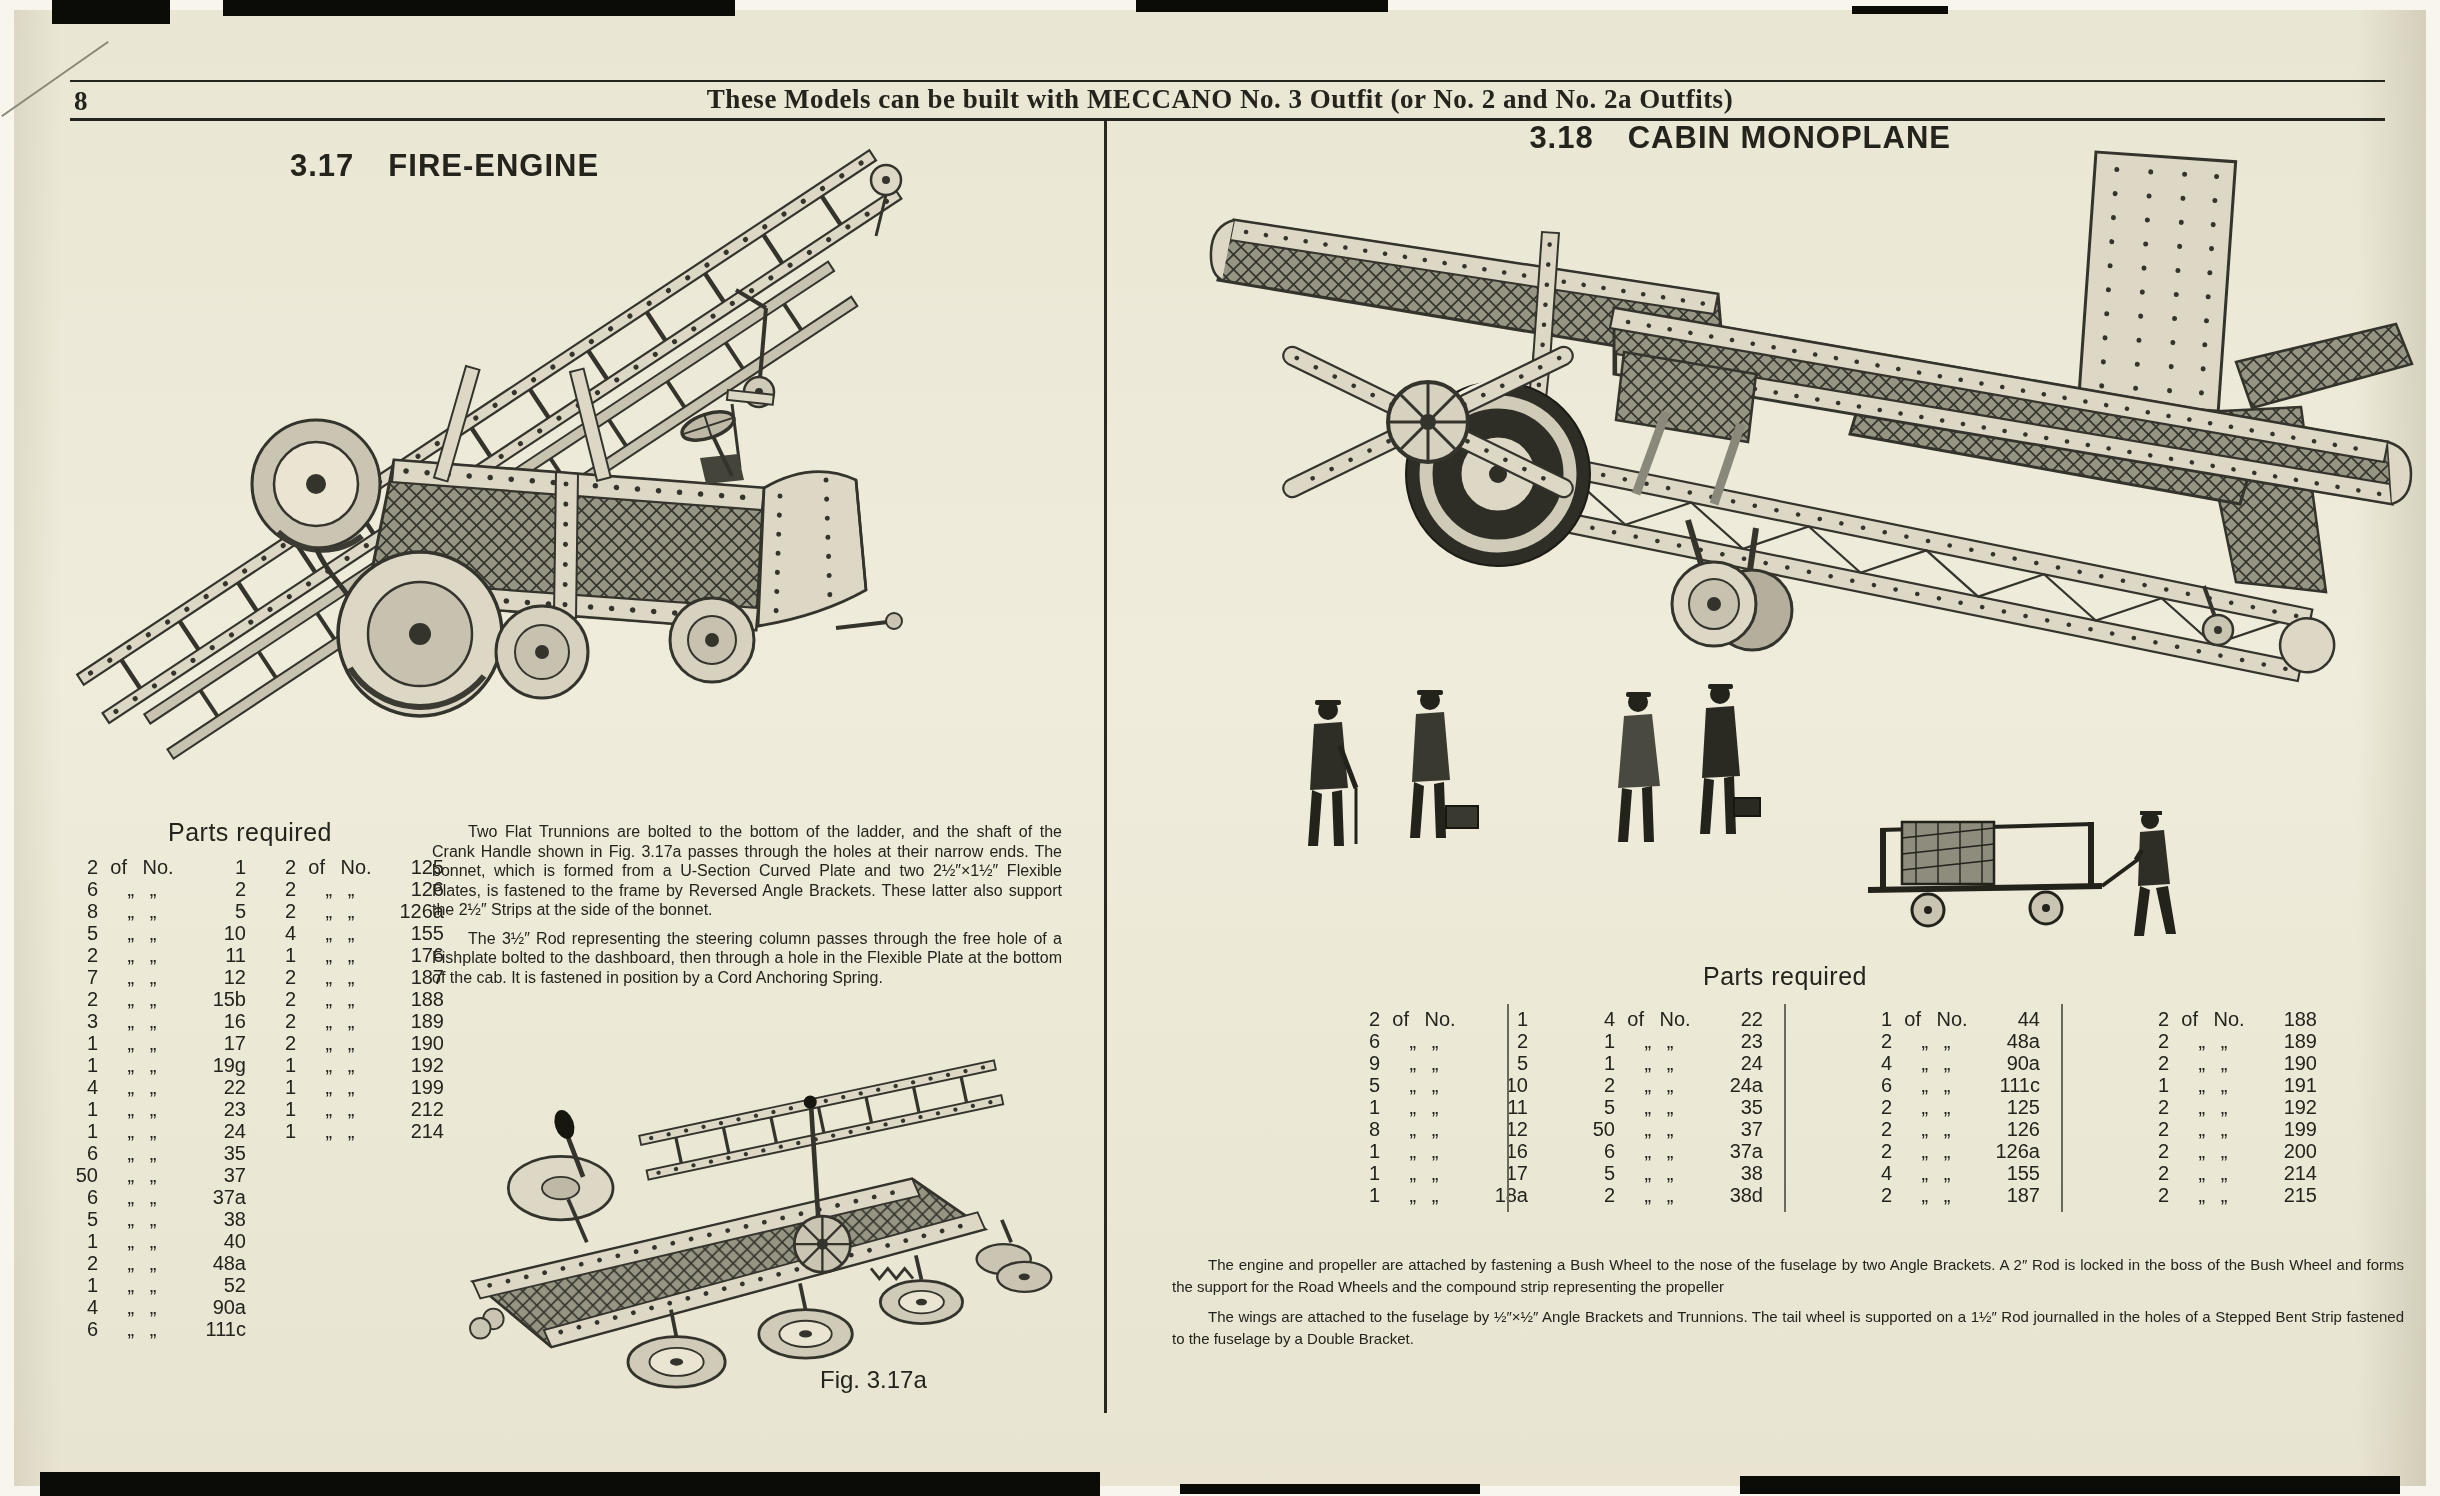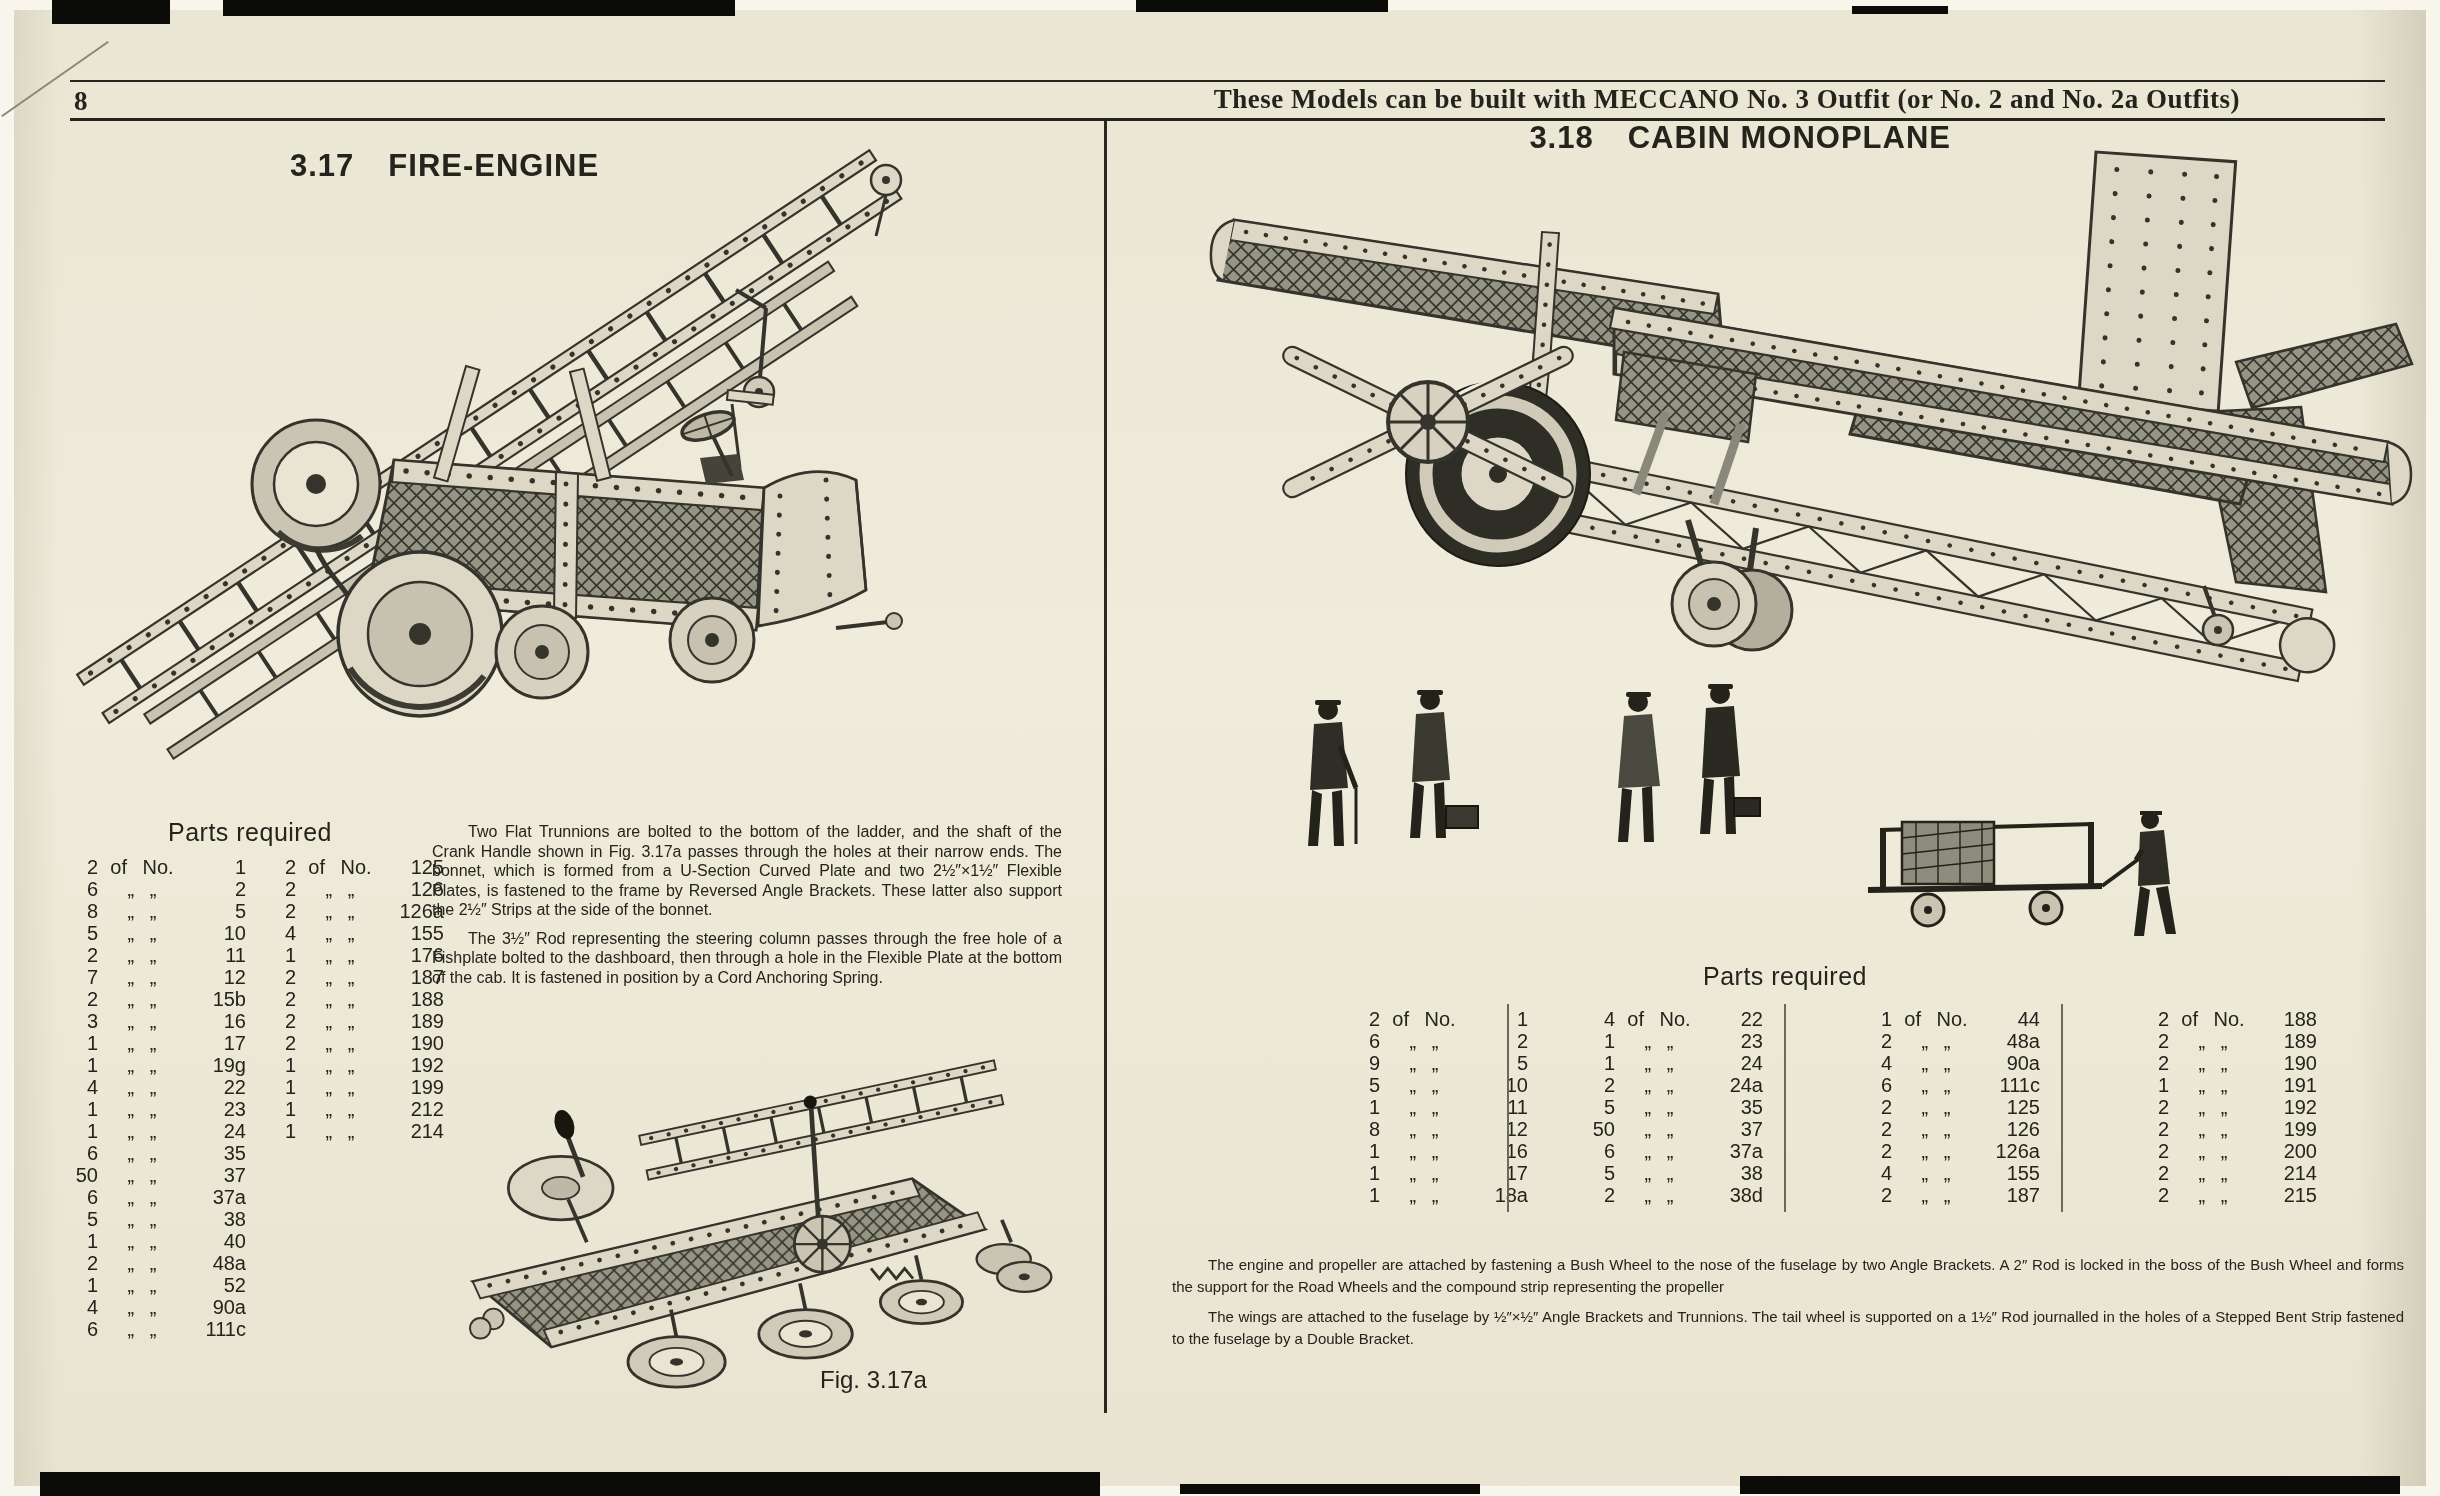--- a/index.html
+++ b/index.html
@@ -17,21 +17,21 @@
     background:linear-gradient(90deg,rgba(0,0,0,0),rgba(92,86,58,.16));}
   .edge-shade-l{position:absolute;left:14px;top:10px;bottom:10px;width:46px;
     background:linear-gradient(270deg,rgba(0,0,0,0),rgba(92,86,58,.10));}
   .mark{position:absolute;background:#0b0b08;}
   .scratch{position:absolute;background:#8a8775;height:2px;}
 
   .hdr-rule{position:absolute;left:70px;right:55px;background:#26251d;}
   .rule-top{top:80px;height:2px;}
   .rule-bot{top:118px;height:3px;}
   .page-num{position:absolute;left:74px;top:86px;font:bold 27px "Liberation Serif",serif;}
-  .hdr-text{position:absolute;left:200px;right:200px;top:84px;text-align:right;
+  .hdr-text{position:absolute;left:200px;right:200px;top:84px;text-align:center;
     font:bold 27px "Liberation Serif",serif;letter-spacing:.5px;}
 
   .v-divider{position:absolute;left:1104px;top:121px;width:3px;height:1292px;background:#2a291f;}
 
   .model-title{position:absolute;margin:0;font:bold 31px "Liberation Sans",sans-serif;letter-spacing:1px;white-space:nowrap;}
   .fire-title{left:290px;top:148px;}
   .mono-title{left:1431px;top:120px;width:520px;text-align:right;}
   .tgap{display:inline-block;width:34px;}
 
   .illus{position:absolute;}

